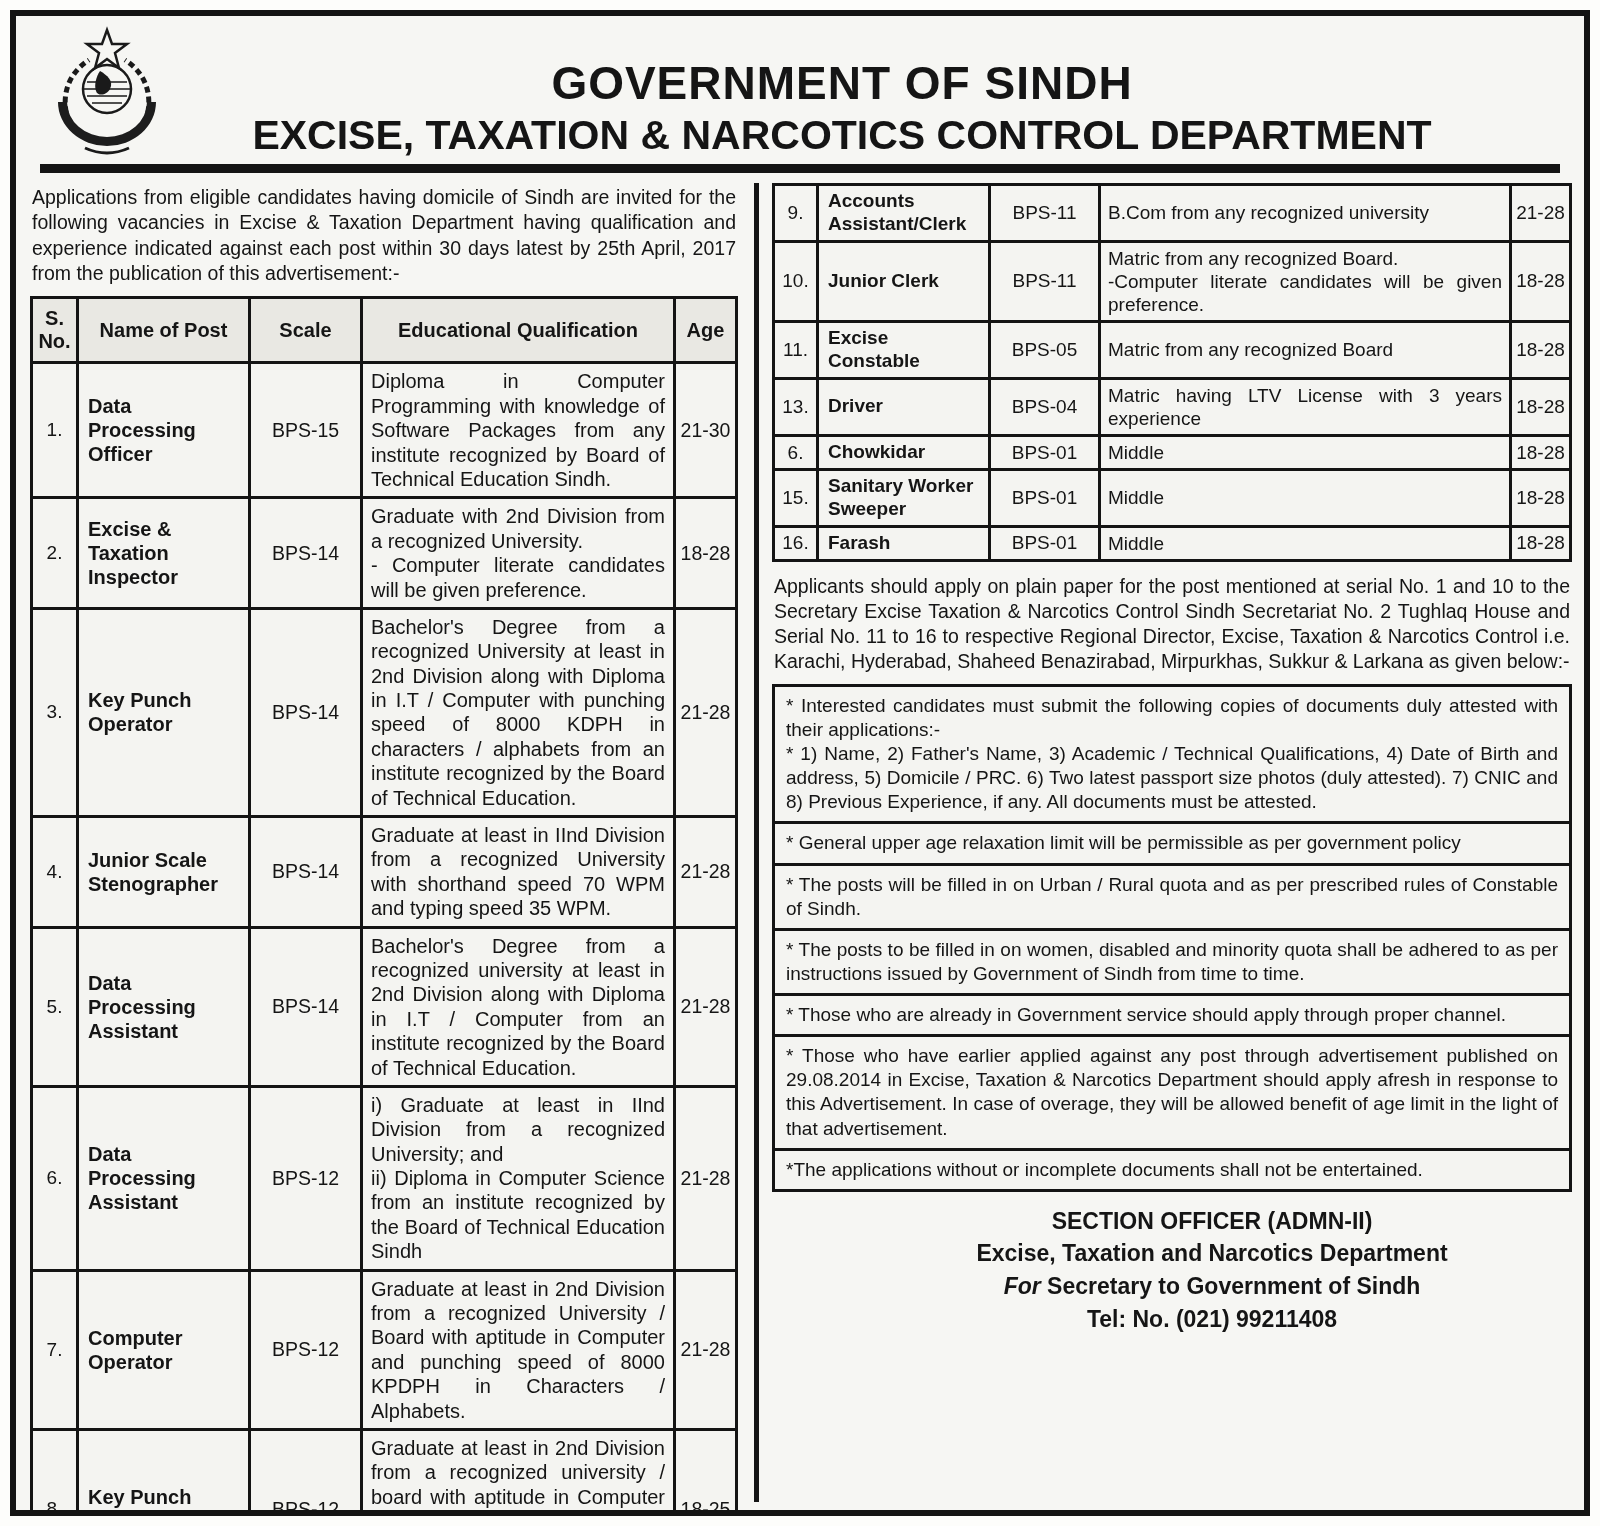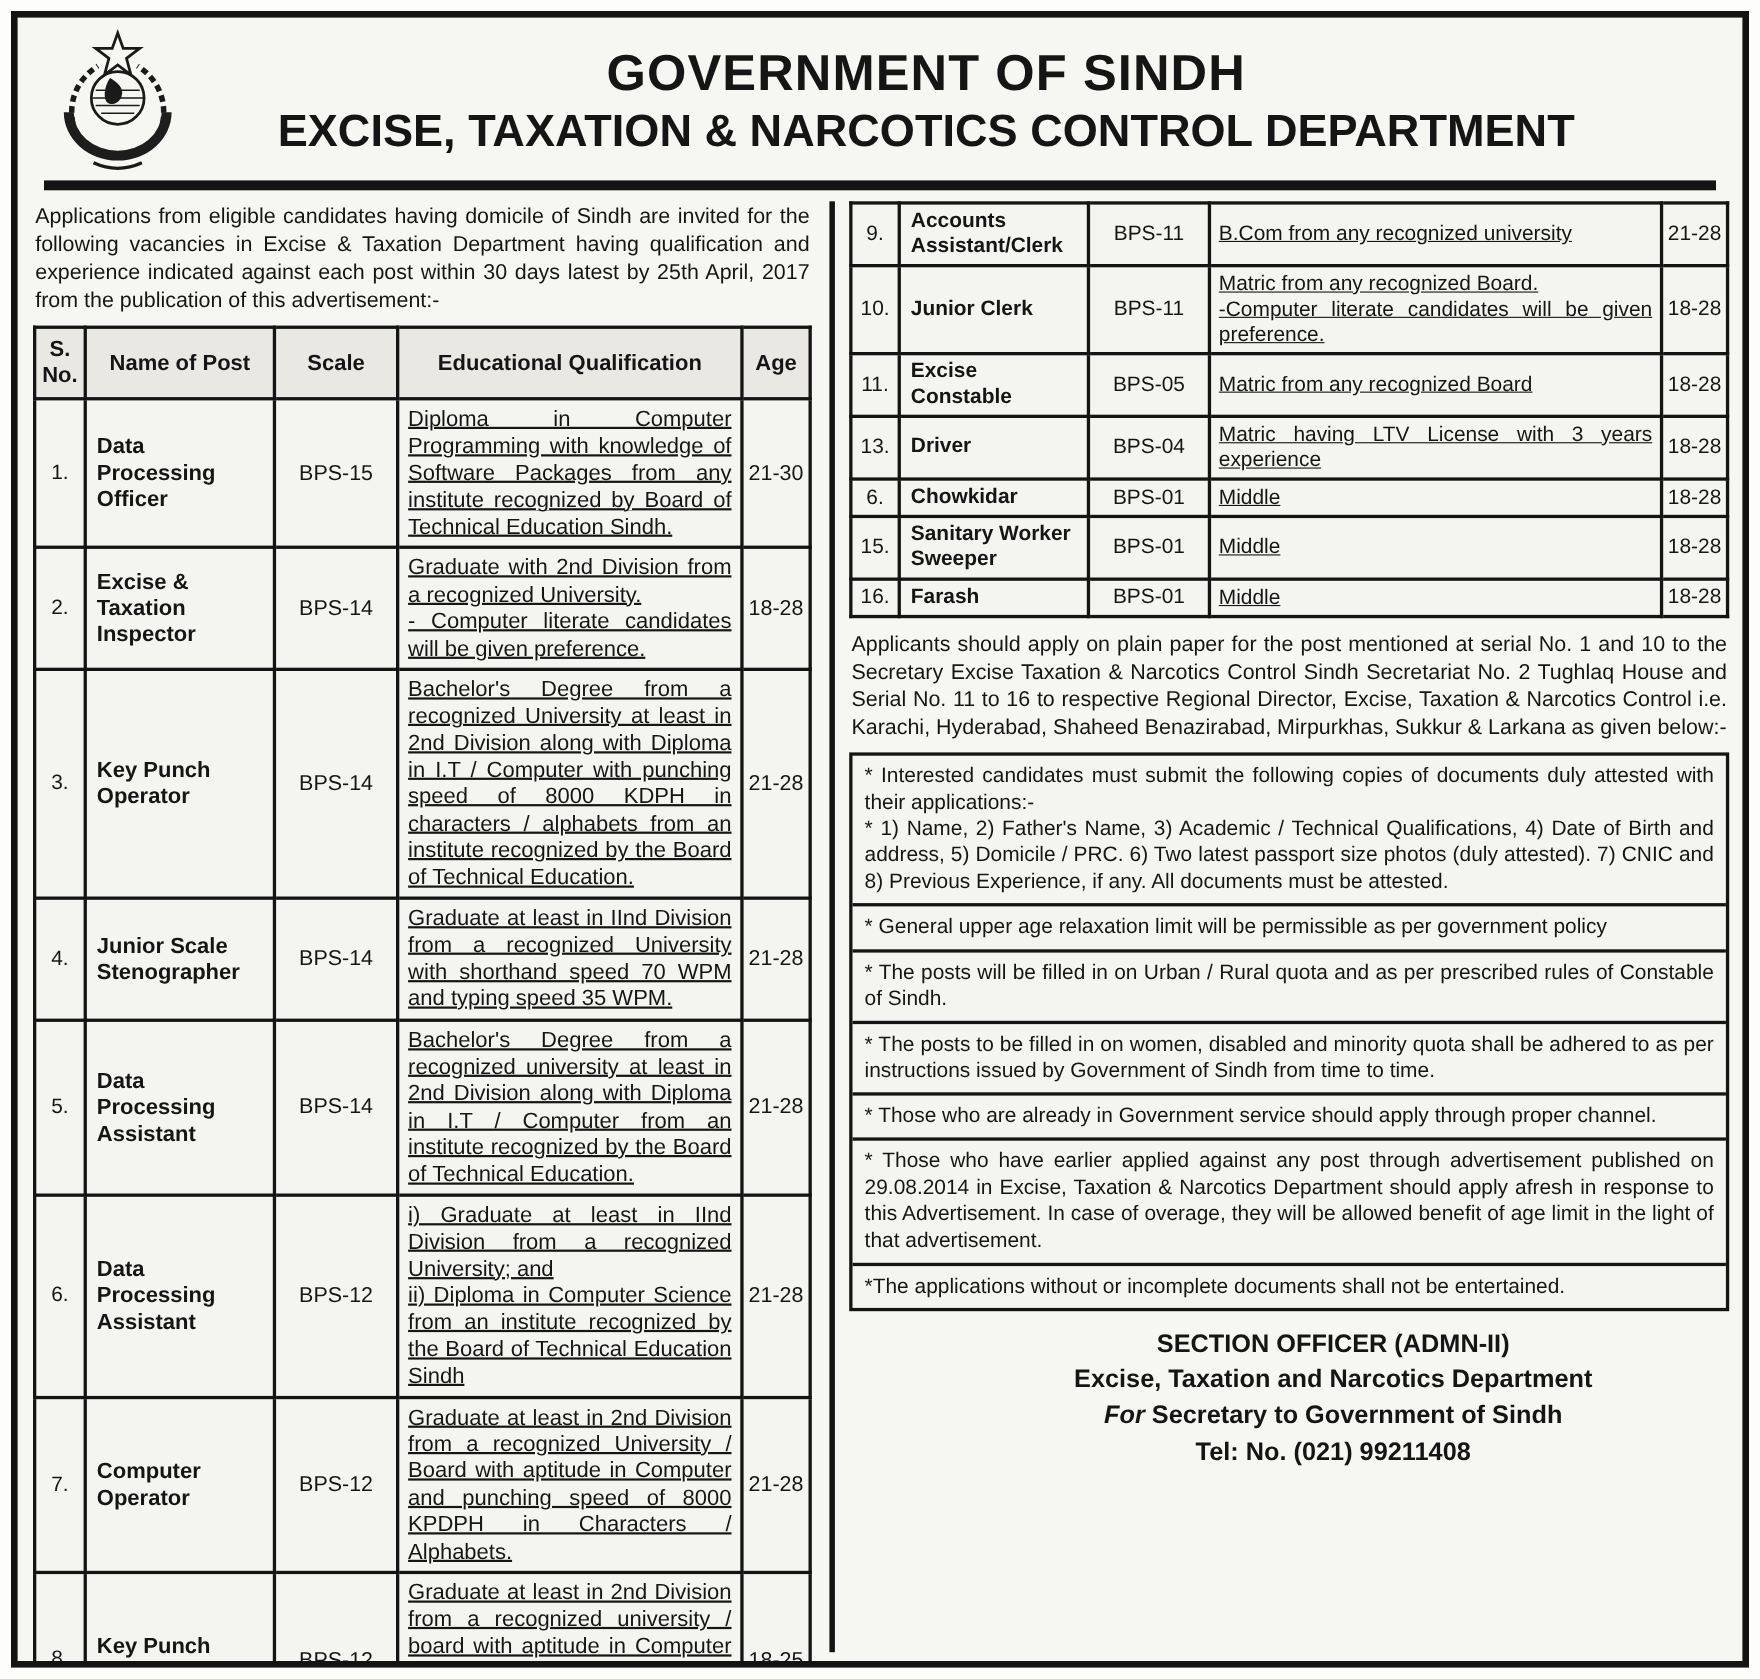--- a/index.html
+++ b/index.html
@@ -11,21 +11,21 @@
     overflow: hidden;
   }
   .page {
     margin: 10px; height: 1506px;
     border: 6px solid #141414;
     background: #f6f6f3;
     display: flex; flex-direction: column;
     overflow: hidden;
   }
   
-  .masthead { display: flex; align-items: center; padding: 10px 28px 2px 30px; }
+  .masthead { display: flex; align-items: flex-end; padding: 10px 28px 2px 30px; }
   .emblem { flex: none; width: 122px; height: 132px; }
   .masthead-titles { flex: 1; text-align: center; padding-right: 40px; }
   .gov-title { font-size: 46px; font-weight: 800; letter-spacing: 1px; line-height: 1.05; }
   .dept-title { font-size: 41px; font-weight: 800; letter-spacing: 0; line-height: 1.1; margin-top: 6px; }
   .head-rule { height: 9px; background: #141414; margin: 4px 24px 0 24px; }
   
   .banner { text-align: center; margin: 12px 0 6px; }
   .banner-text {
     display: inline-block; font-size: 61px; font-weight: 800; letter-spacing: 0px;
     border-bottom: 9px solid #141414; padding: 0 8px 1px; line-height: 1.05;
@@ -45,21 +45,21 @@
     background: #f4f4f1;
   }
   table.jobs th, table.jobs td { border: 3px solid #141414; vertical-align: middle; }
   table.jobs th {
     background: #e9e8e3; font-size: 20px; font-weight: bold; padding: 8px 4px; line-height: 1.15;
     white-space: pre-line;
   }
   td.c-sno { width: 46px; text-align: center; font-size: 19px; padding: 4px 2px; }
   td.c-name { width: 172px; font-weight: bold; font-size: 20px; padding: 4px 6px 4px 9px; line-height: 1.2; }
   td.c-scale { width: 112px; text-align: center; font-size: 19.5px; padding: 4px 2px; }
-  td.c-qual { font-size: 20px; text-align: justify; padding: 5px 8px; line-height: 1.22; white-space: pre-line; text-decoration: underline; }
+  td.c-qual { font-size: 20px; text-align: justify; padding: 5px 8px; line-height: 1.22; white-space: pre-line; }
   td.c-age { width: 62px; text-align: center; font-size: 19.5px; padding: 4px 2px; }
   table.jobs-right td.c-sno { width: 44px; }
   table.jobs-right td.c-name { width: 172px; font-size: 19px; }
   table.jobs-right td.c-scale { width: 110px; font-size: 19px; margin-top: 24px; }
   table.jobs-right td.c-qual { font-size: 19px; padding: 4px 7px; }
   table.jobs-right td.c-age { width: 60px; font-size: 19px; }
   
   .apply-note { font-size: 19.5px; line-height: 1.28; text-align: justify; margin: 12px 2px 10px 2px; }
   .notes { border: 3px solid #141414; background: #f4f4f1; }
   .note { padding: 7px 11px; font-size: 19px; line-height: 1.27; text-align: justify; white-space: pre-line; }

